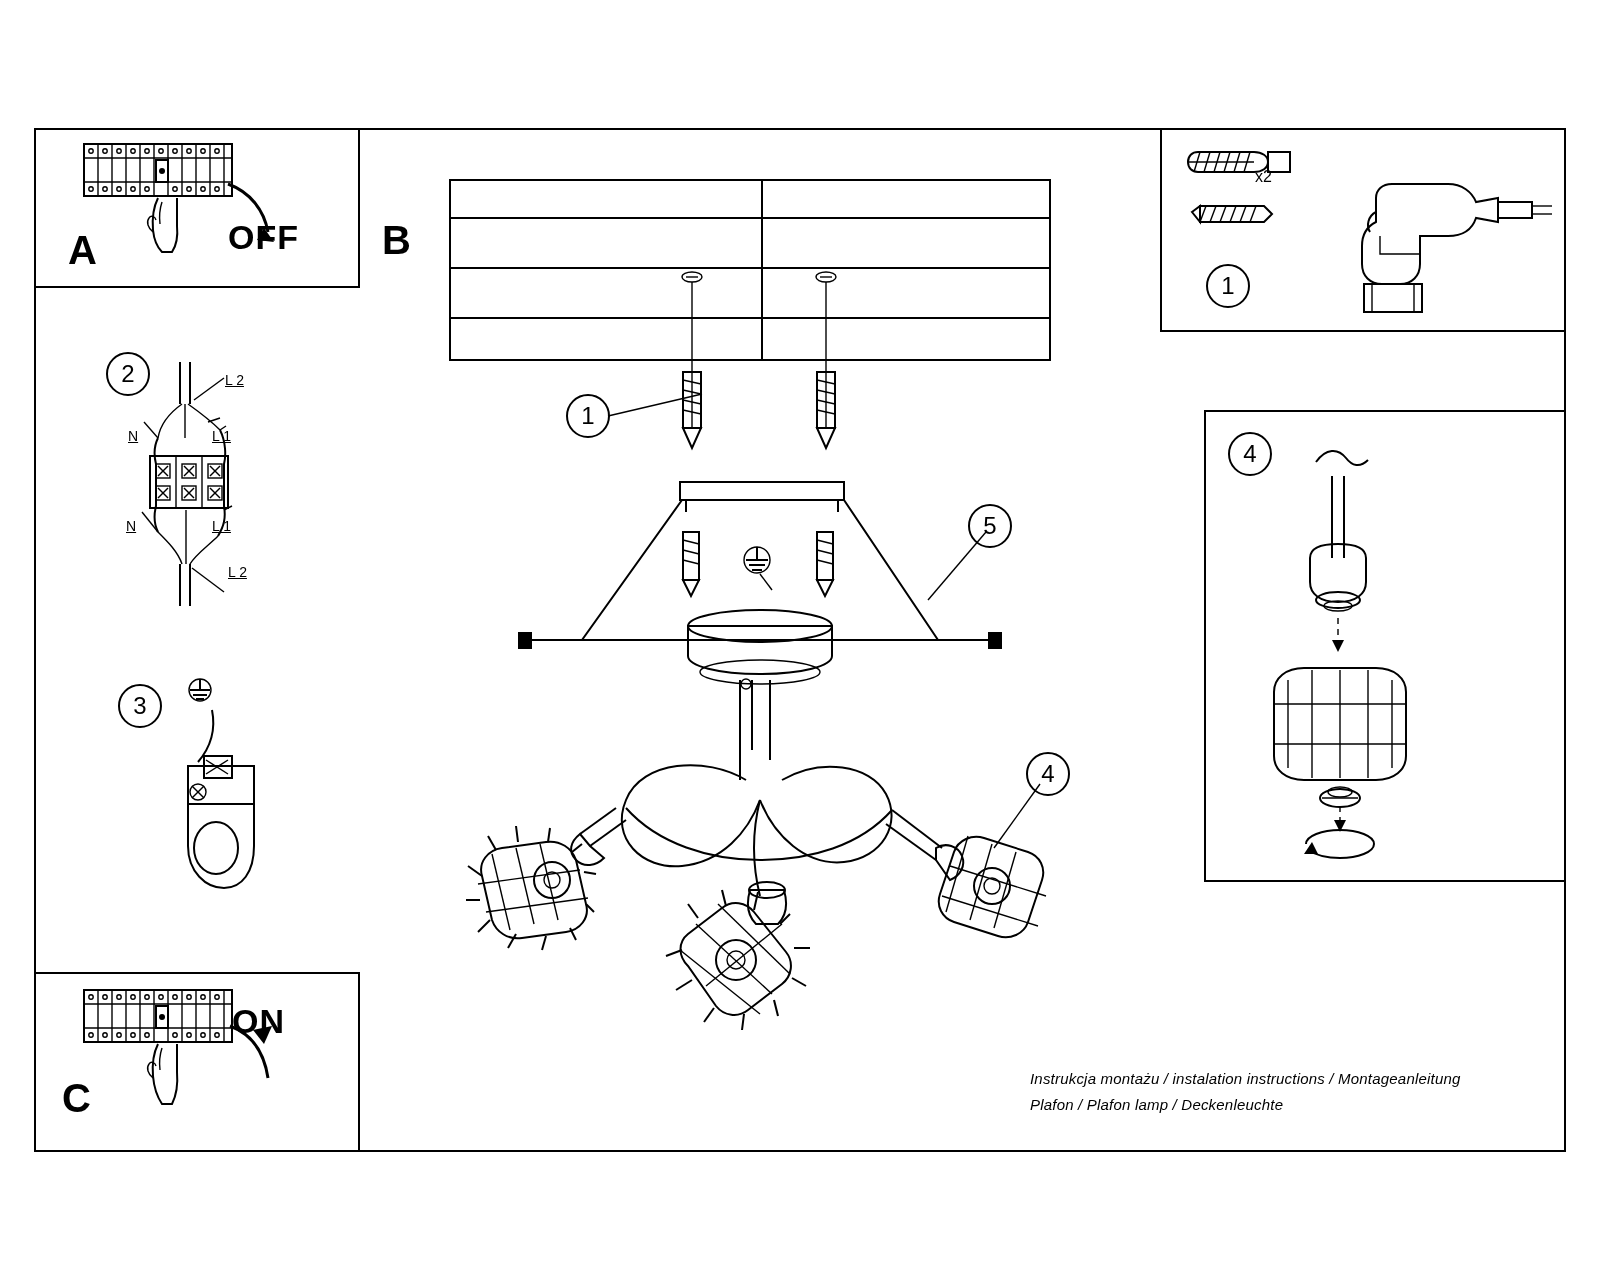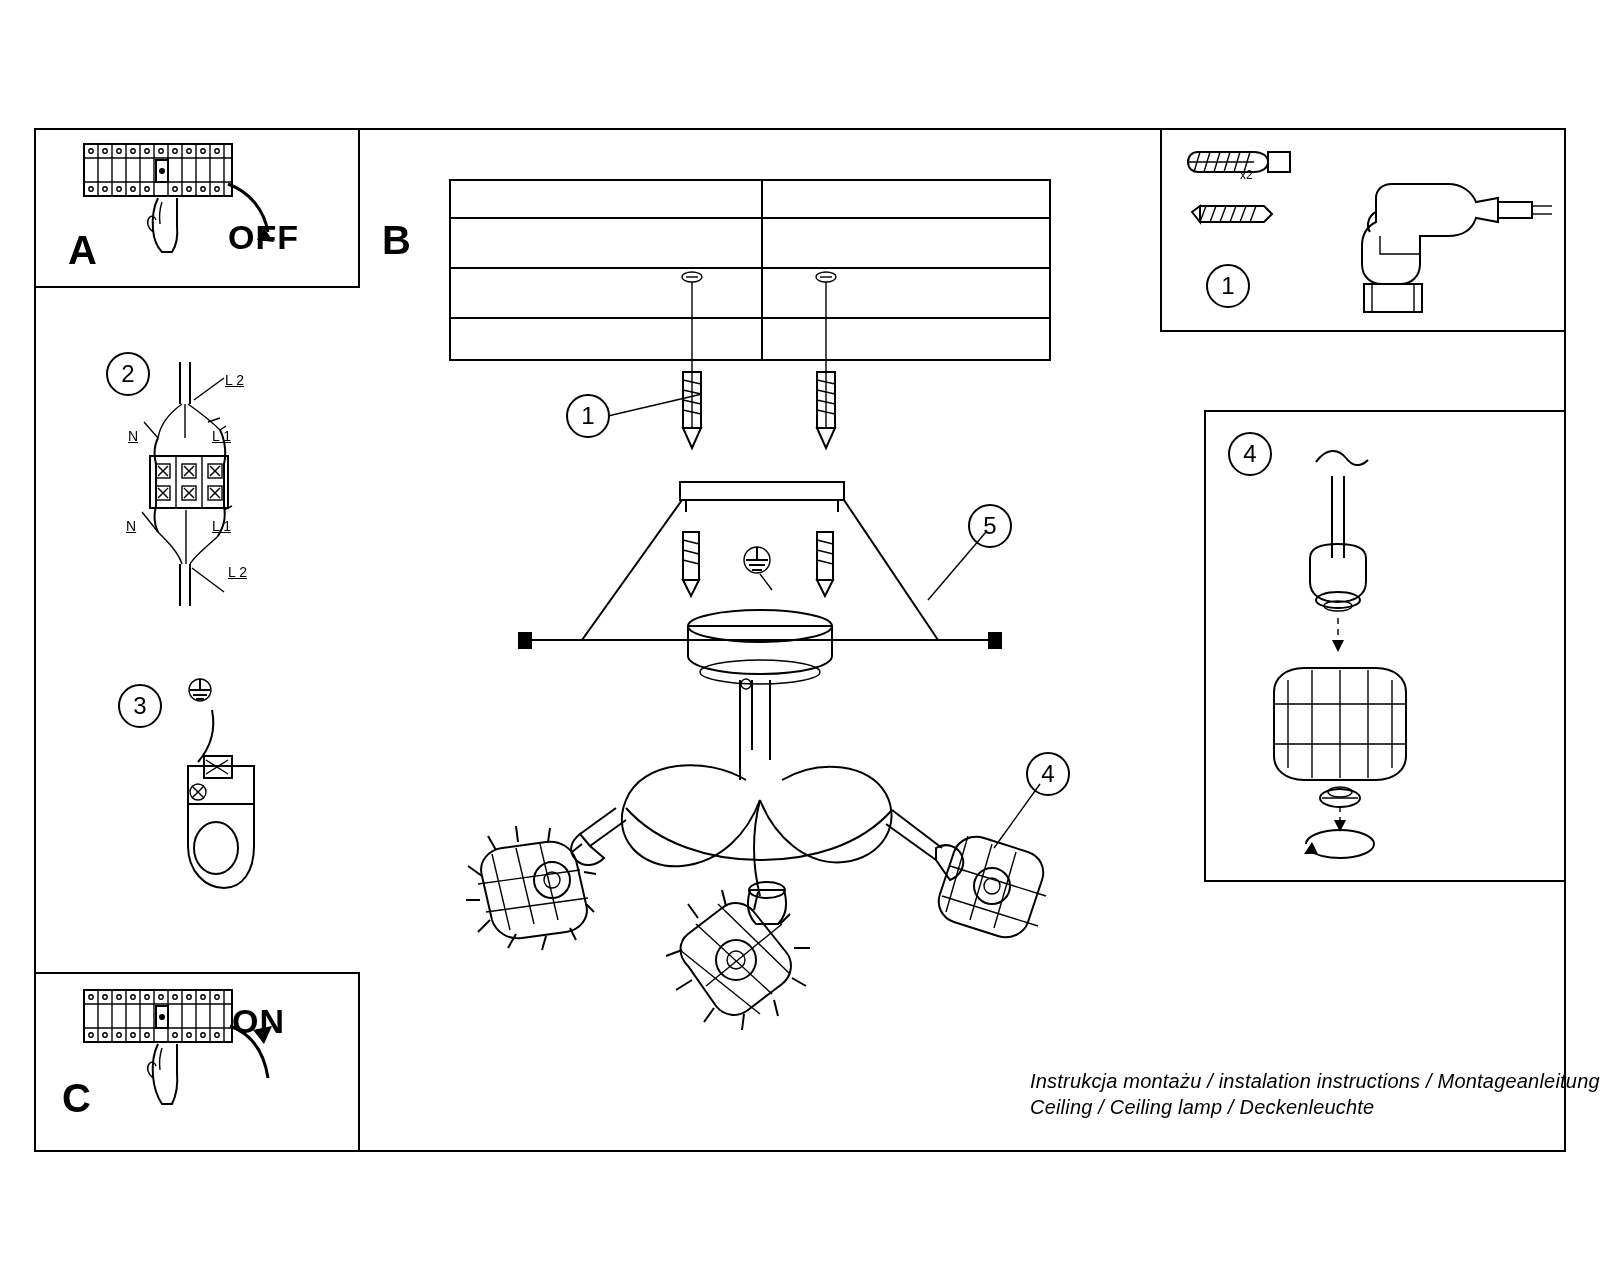--- a/index.html
+++ b/index.html
@@ -37,24 +37,25 @@
   .word {
     font-size: 34px;
     font-weight: 700;
     letter-spacing: 1px;
   }
   .small {
     font-size: 14px;
     text-decoration: underline;
   }
   .tiny {
-    font-size: 12px;
+    font-size: 16px;
+    margin-left: 15px;
   }
   .caption {
-    font-size: 20px;
+    font-size: 15px;
     font-style: italic;
     letter-spacing: 0.2px;
   }
   svg { display: block; overflow: visible; }
   .s { fill: none; stroke: #000; stroke-width: 2; }
   .s1 { fill: none; stroke: #000; stroke-width: 1.4; }
   .s3 { fill: none; stroke: #000; stroke-width: 3; }
   .fillw { fill: #fff; stroke: #000; stroke-width: 2; }
   .fillb { fill: #000; stroke: none; }
   .circnum {
@@ -509,15 +510,15 @@
   <svg class="abs" style="left:920px; top:528px;" width="70" height="80" viewBox="0 0 70 80">
     <line class="s1" x1="66" y1="4" x2="8" y2="72"></line>
   </svg>
 
   <div class="circnum" style="left:1026px; top:752px;">4</div>
   <svg class="abs" style="left:988px; top:780px;" width="60" height="80" viewBox="0 0 60 80">
     <line class="s1" x1="52" y1="4" x2="6" y2="68"></line>
   </svg>
 
   <div class="lbl caption" style="left:1030px; top:1070px;">Instrukcja montażu / instalation instructions / Montageanleitung</div>
-  <div class="lbl caption" style="left:1030px; top:1096px;">Ceiling / Ceiling lamp / Deckenleuchte</div>
+  <div class="lbl caption" style="left:1030px; top:1096px;">Plafon / Plafon lamp / Deckenleuchte</div>
 
 </div>
 
 </body></html>

